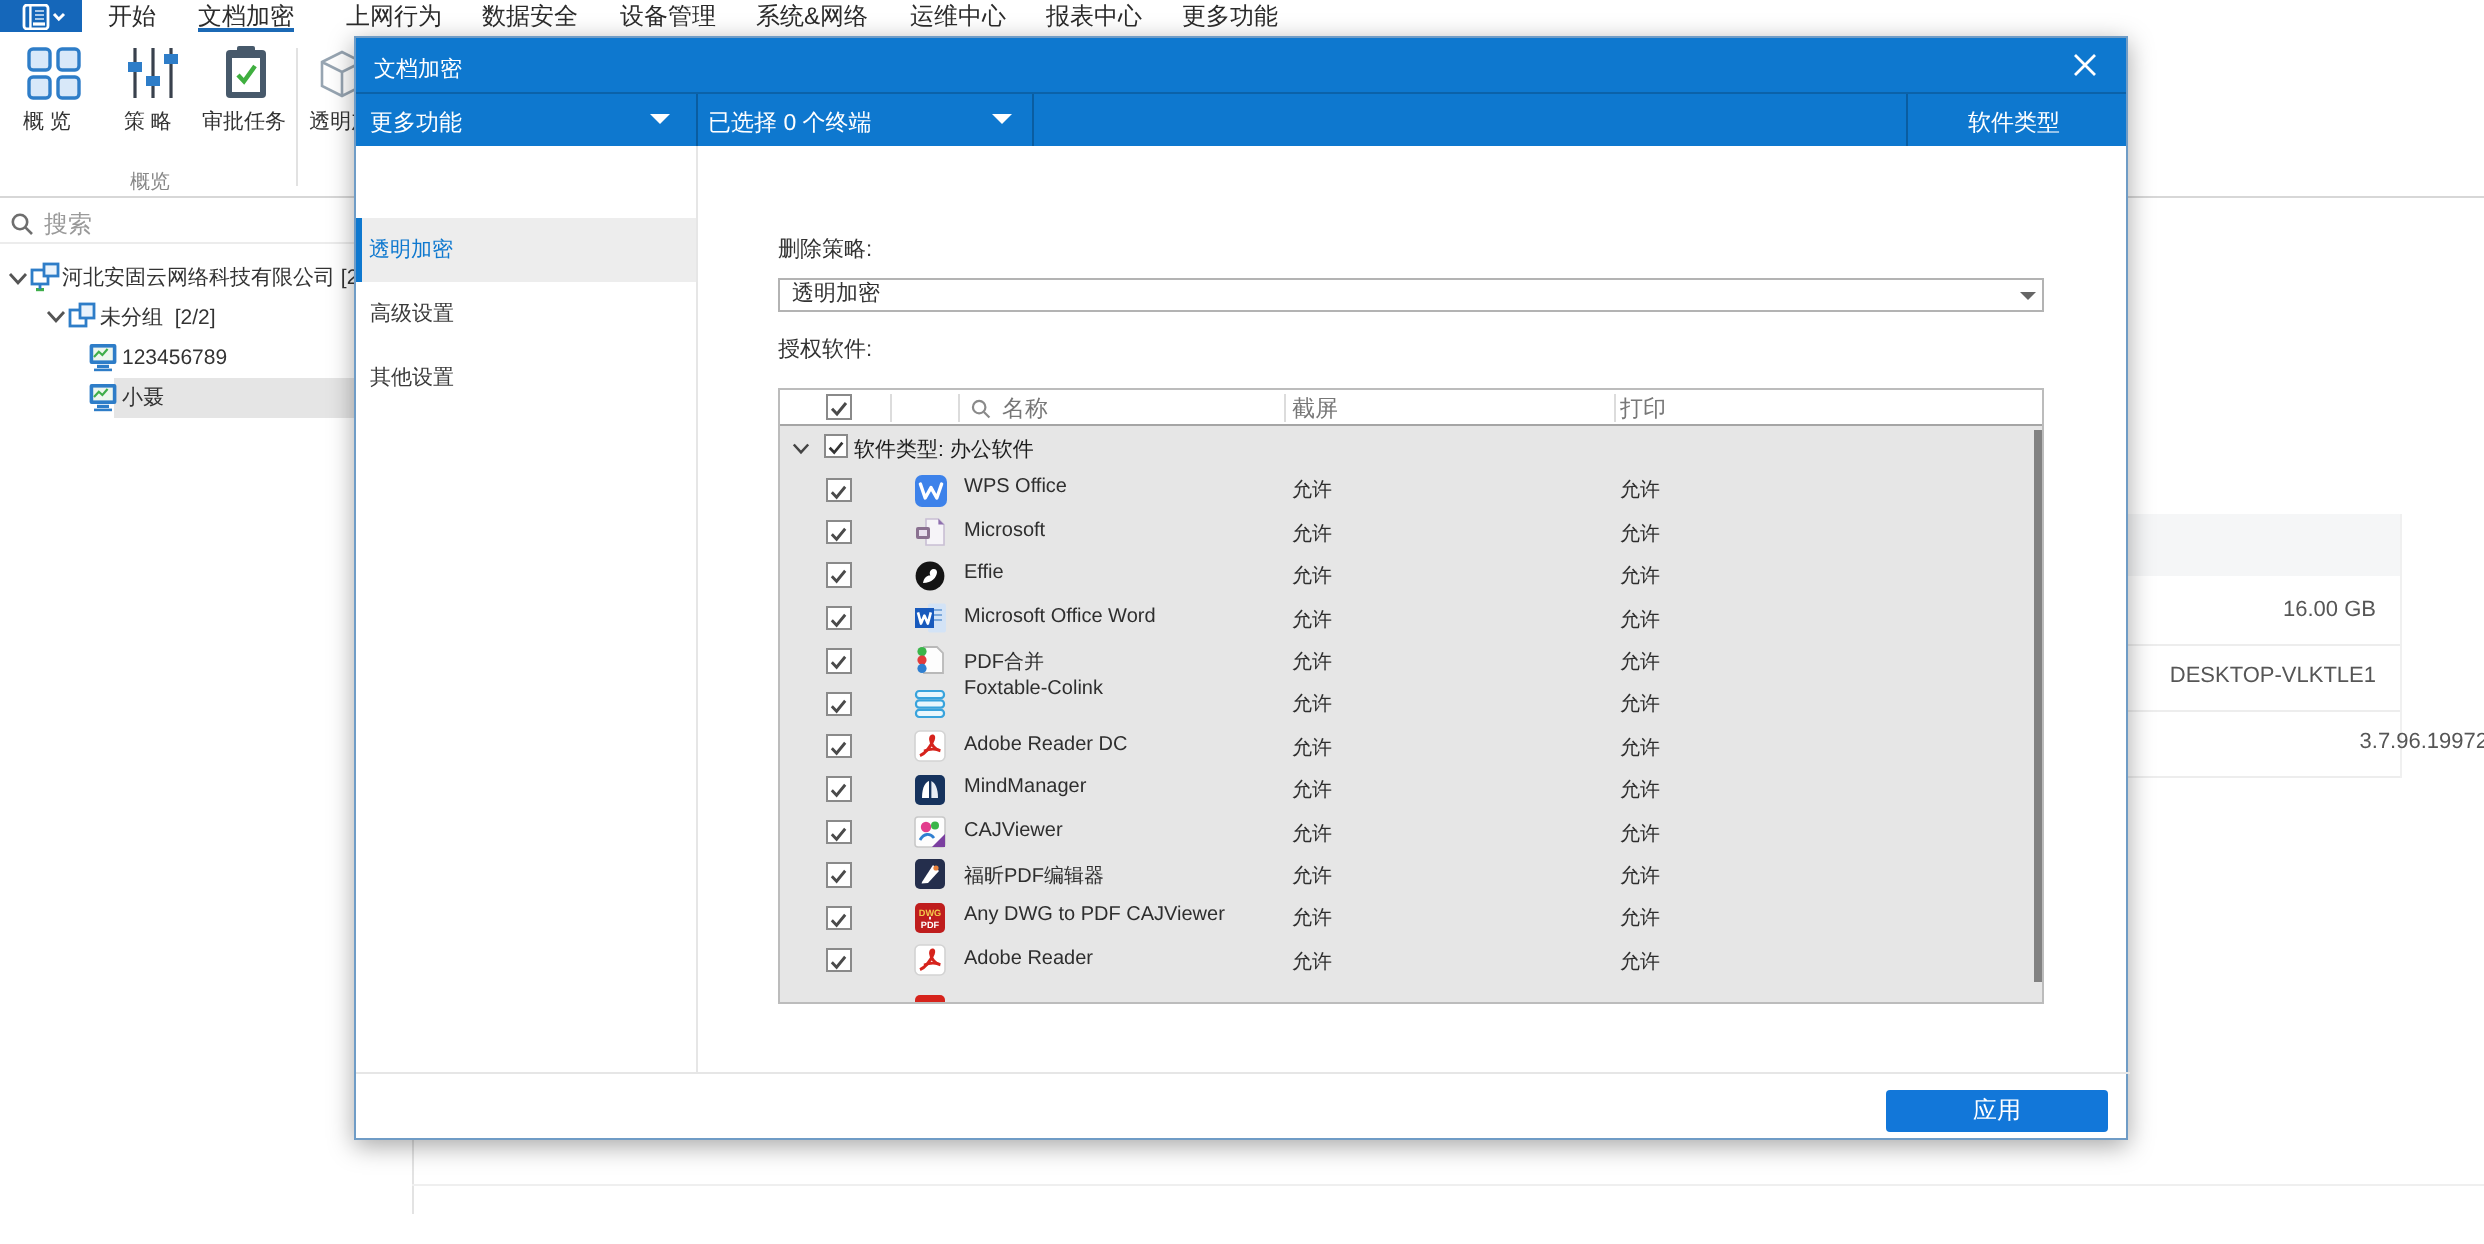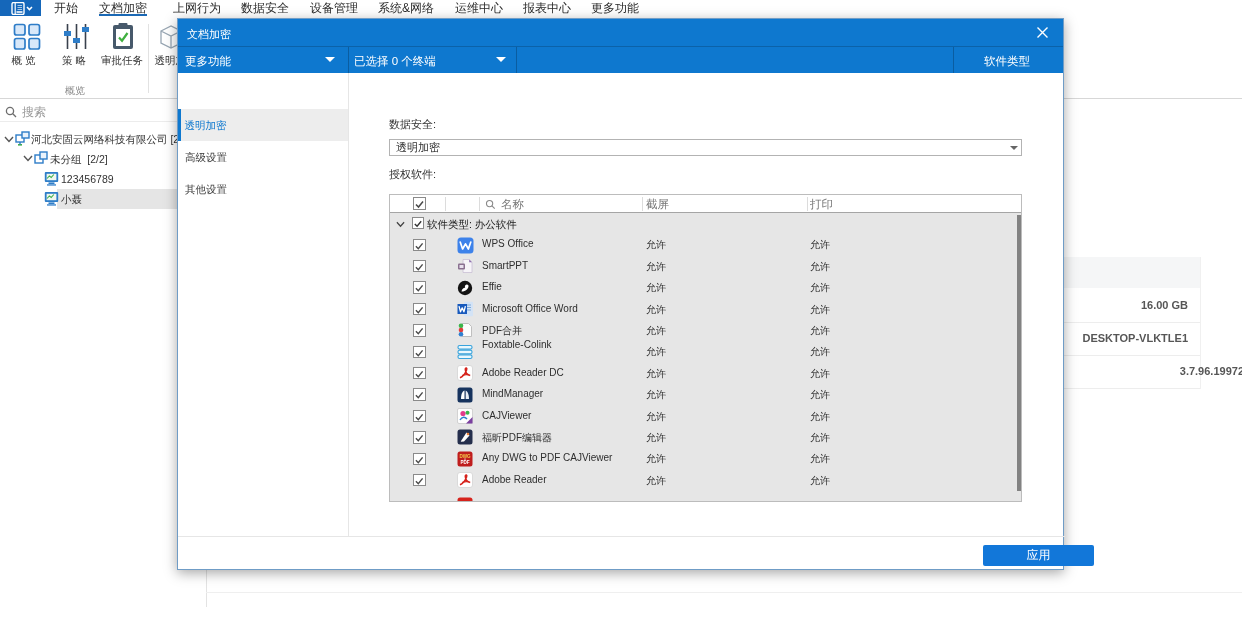--- a/index.html
+++ b/index.html
@@ -14,38 +14,38 @@
   
   #ribbon { left:0; top:17px; width:1242px; height:82px; background:#fff; border-bottom:1px solid #d7d7d7; }
   .rlabel { font-size:10.5px; color:#333; white-space:nowrap; }
   .rgroup { font-size:10px; color:#888; }
   
   #searchrow { left:0; top:100px; width:206px; height:22px; background:#fff; border-bottom:1px solid #ececec; }
   .trow { font-size:10.5px; color:#333; white-space:nowrap; height:20px; line-height:20px; }
   #vline-left { left:206px; top:100px; width:1px; height:507px; background:#e3e3e3; }
   
   .rline { background:#ededed; height:1px; }
-  .rval { font-size:11px; color:#565656; white-space:nowrap;font-weight:bold; }
+  .rval { font-size:11px; color:#565656; white-space:nowrap; }
   
   #statusbar { left:0; top:623px; width:1242px; height:15px; background:#b91c1c; color:#fff; font-size:10.5px; }
   
   #dlg { left:177px; top:18px; width:887px; height:552px; background:#fff;
          border:1px solid #6f9cc6; box-shadow:0 3px 12px rgba(0,0,0,0.35); }
   #dlg-title { left:0; top:0; width:100%; height:27px; background:#0e78cf; }
   #dlg-bar2 { left:0; top:27px; width:100%; height:27px; background:#0e78cf; border-top:1px solid rgba(0,0,0,0.18); }
   .bar-div { top:0; width:1px; height:26px; background:rgba(0,0,0,0.22); }
   .bwhite { color:#fff; font-size:11.5px; white-space:nowrap; }
   .caret-w { width:0; height:0; border-left:5px solid transparent; border-right:5px solid transparent; border-top:5px solid #fff; }
   #dlg-nav { left:0; top:54px; width:170px; height:463px; background:#fff; }
   .navitem { left:0; width:170px; height:26px; line-height:26px; font-size:10.5px; color:#3a3a3a; padding-left:7px; }
   .navitem.on { background:#ededed; border-left:3.5px solid #0e78cf; color:#0e78cf; padding-left:3.5px; height:32px; line-height:32px; }
   #nav-div { left:170px; top:54px; width:1px; height:463px; background:#e6e6e6; }
   #foot-div { left:0; top:517px; width:887px; height:1px; background:#e6e6e6; }
   #btn-apply { left:765px; top:526px; width:111px; height:21px; background:#1277d9; color:#fff; font-size:12px;
-               text-align:center; line-height:21px; border-radius:2px;margin-left:40px; }
+               text-align:center; line-height:21px; border-radius:2px; }
   .clabel { font-size:11px; color:#333; white-space:nowrap; }
   #sel { left:211px; top:120px; width:633px; height:17px; border:1px solid #b3b3b3; background:#fff;
          font-size:11px; color:#333; line-height:15px; padding-left:6px; }
   
   #tbl { left:211px; top:175px; width:633px; height:308px; border:1px solid #bcbcbc; background:#e6e6e6; }
   #thead { left:0; top:0; width:631px; height:18px; background:#fff; border-bottom:1px solid #a5a5a5; }
   .hsep { top:2px; width:1px; height:14px; background:#dcdcdc; }
   .htxt { font-size:11.5px; color:#777; white-space:nowrap; top:2px; }
   .cell { font-size:10px; color:#2e2e2e; white-space:nowrap; }
   .cb { width:13px; height:13px; background:#fff; border:1px solid #8a8a8a; }
@@ -202,21 +202,21 @@
     <div class="abs bwhite" style="left:806px;top:35px">软件类型</div>
 
     <div id="dlg-nav" class="abs"></div>
     <div class="abs navitem on" style="top:89.5px">透明加密</div>
     <div class="abs navitem" style="top:157px">其他设置</div>
     <div class="abs navitem" style="top:124.9px">高级设置</div>
     <div id="nav-div" class="abs"></div>
     <div id="foot-div" class="abs"></div>
     <div id="btn-apply" class="abs">应用</div>
 
-    <div class="abs clabel" style="left:211px;top:98px">数据安全:</div>
+    <div class="abs clabel" style="left:211px;top:98px">删除策略:</div>
     <div id="sel" class="abs">透明加密
       <div class="abs" style="left:620px;top:6px;width:0;height:0;border-left:4px solid transparent;border-right:4px solid transparent;border-top:4px solid #666"></div>
     </div>
     <div class="abs clabel" style="left:211px;top:148px">授权软件:</div>
 
     <div id="tbl" class="abs" style="overflow:hidden">
       <div id="thead" class="abs"></div>
       <div class="abs cb" style="left:23px;top:2px">
           <svg width="11" height="11" viewBox="0 0 11 11">
             <path d="M2 5.4 L4.5 8 L9 2.5" fill="none" stroke="#4a4a4a" stroke-width="1.5"></path>
@@ -258,21 +258,21 @@
           <svg width="10.5" height="10.5" viewBox="0 0 11 11">
             <path d="M2 5.4 L4.5 8 L9 2.5" fill="none" stroke="#4a4a4a" stroke-width="1.5"></path>
           </svg>
         </div>
       <div class="abs" style="left:67px;top:63.1px;width:17px;height:17px"><svg width="16" height="16" viewBox="0 0 16 16">
             <path d="M6 1.5 H12.2 L15 4.3 V14.5 H6 Z" fill="#f6f4f8" stroke="#c9bfd4" stroke-width="0.8"></path>
             <path d="M12.2 1.5 L15 4.3 H12.2 Z" fill="#8e6fae"></path>
             <rect x="1" y="5.5" width="7" height="6" rx="1" fill="#8a7190"></rect>
             <rect x="2.5" y="7" width="4" height="3" fill="#e8e0ee"></rect>
           </svg></div>
-      <div class="abs cell" style="left:92px;top:64.7px">SmartPPT</div>
+      <div class="abs cell" style="left:92px;top:64.7px">Microsoft</div>
       <div class="abs cell" style="left:256px;top:64.7px">允许</div>
       <div class="abs cell" style="left:420px;top:64.7px">允许</div>
       <div class="abs cb" style="left:23px;top:86.3px;width:12.5px;height:12.5px">
           <svg width="10.5" height="10.5" viewBox="0 0 11 11">
             <path d="M2 5.4 L4.5 8 L9 2.5" fill="none" stroke="#4a4a4a" stroke-width="1.5"></path>
           </svg>
         </div>
       <div class="abs" style="left:67px;top:84.5px;width:17px;height:17px"><svg width="16" height="16" viewBox="0 0 16 16">
             <circle cx="8" cy="8" r="7.2" fill="#141414"></circle>
             <path d="M4.5 11.5 C5 8.5 7 7.5 8.2 7.8 C7.5 6.5 8 4.8 9.6 4.5 C10.8 4.3 11.6 5.2 11.5 6.2 C11.3 8.5 9 11.5 4.5 11.5 Z" fill="#fff"></path>

